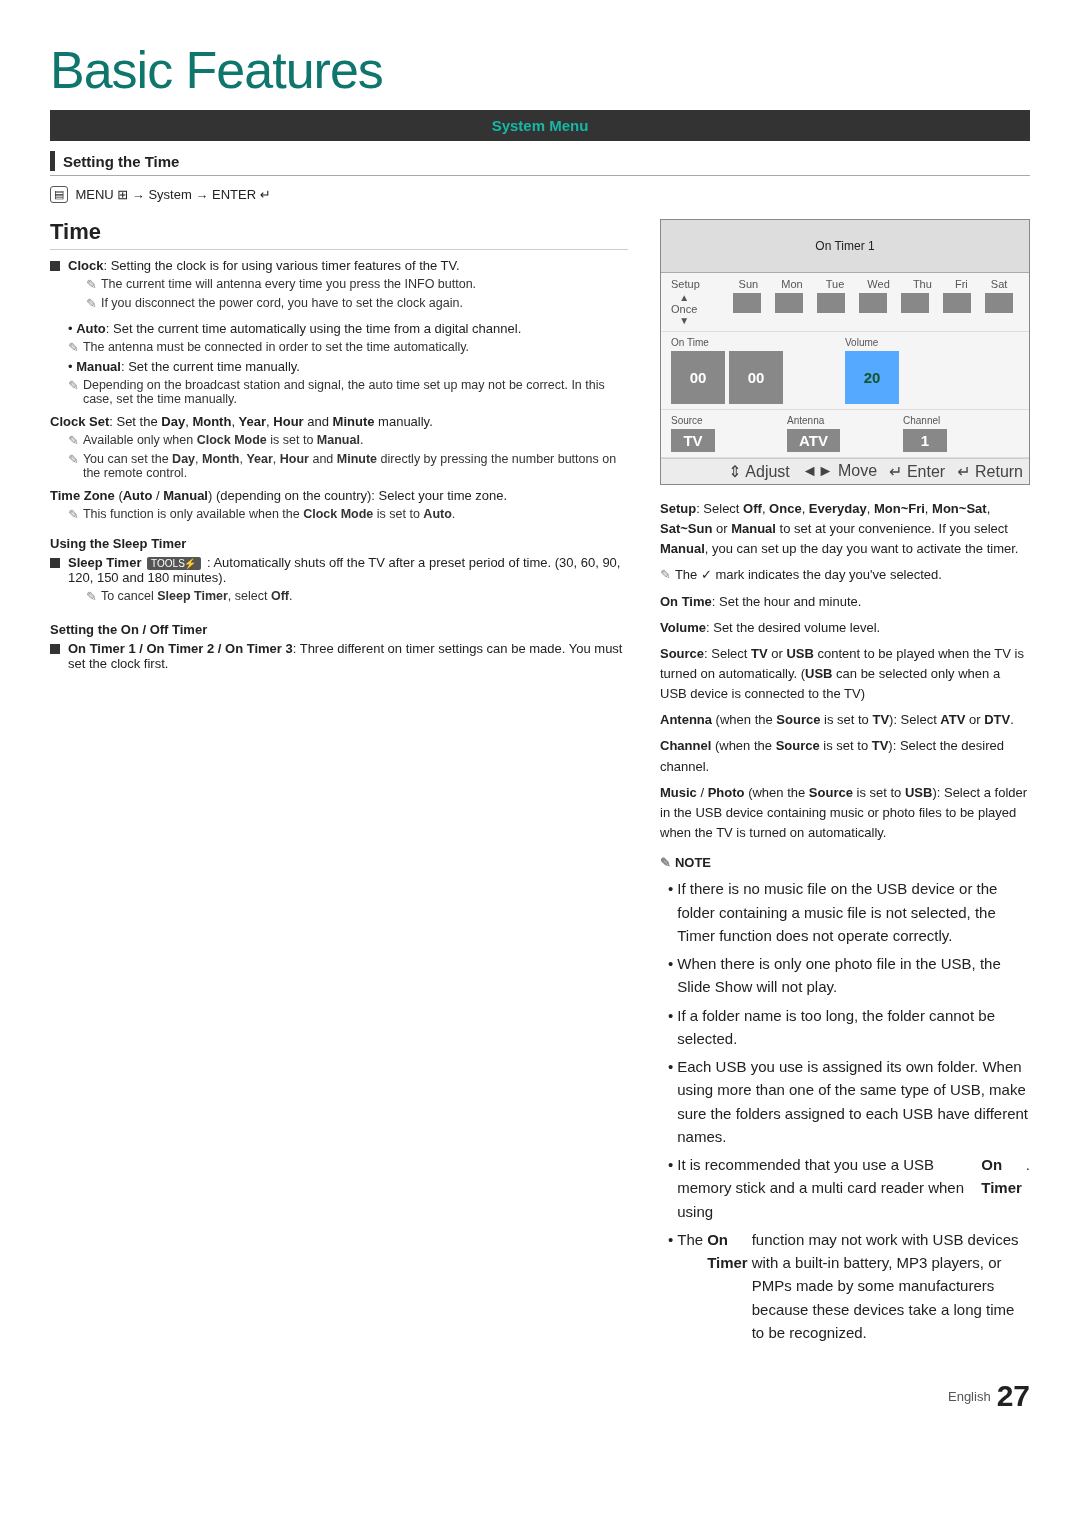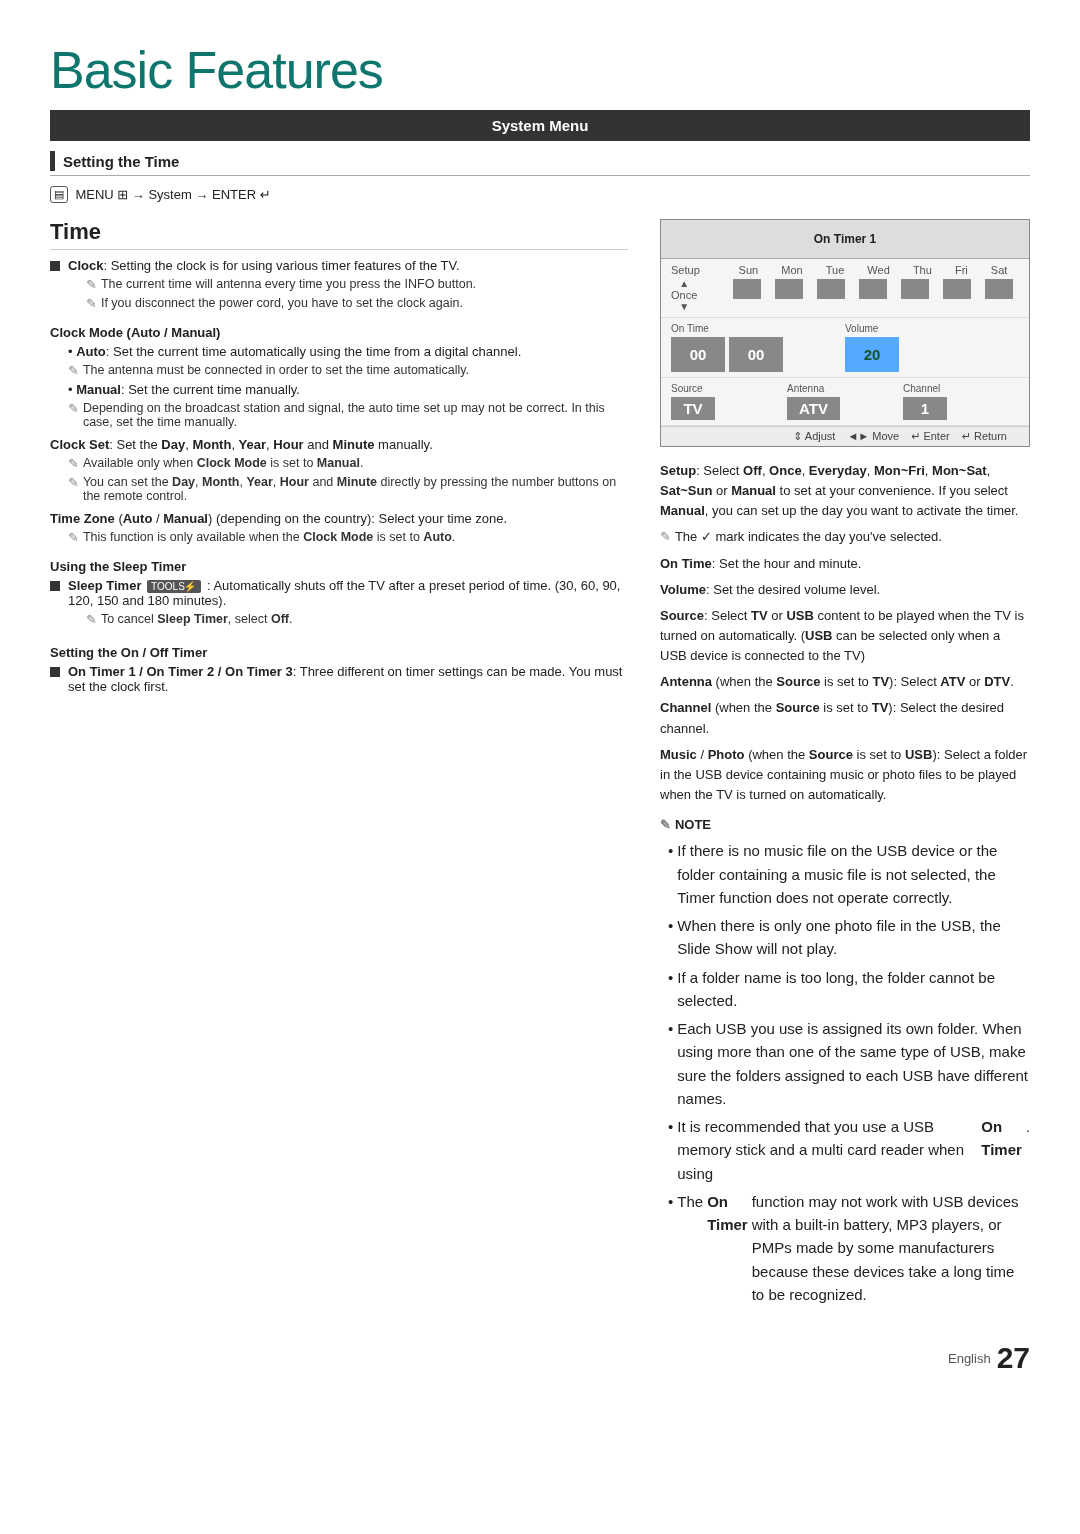--- a/index.html
+++ b/index.html
@@ -16,21 +16,21 @@
     .page-title {
       font-size: 52px;
       font-weight: 300;
       color: #0f766e;
       margin-bottom: 10px;
       letter-spacing: -1px;
     }
 
     .system-menu-bar {
       background: #333;
-      color: #ffffff;
+      color: #14b8a6;
       text-align: center;
       font-size: 15px;
       font-weight: bold;
       padding: 7px 0;
       margin-bottom: 10px;
     }
 
     .section-heading {
       display: flex;
       align-items: center;
@@ -137,23 +137,22 @@
       border: 1.5px solid #888;
       background: #f5f5f5;
       margin-bottom: 14px;
       font-size: 12px;
     }
 
     .on-timer-title {
       background: #ddd;
       text-align: center;
       font-size: 12px;
-      padding: 12px 0;
+      padding: 19px 0;
       border-bottom: 1px solid #aaa;
-      font-weight: bold;
     }
 
     .on-timer-setup-row {
       display: flex;
       align-items: flex-start;
       padding: 5px 10px;
       border-bottom: 1px solid #ddd;
       gap: 8px;
     }
 
@@ -178,21 +177,21 @@
     .day-block {
       background: #888;
       width: 28px;
       height: 20px;
     }
     .timer-field-value {
       background: #888;
       color: #fff;
       font-size: 15px;
       font-weight: bold;
-      padding: 9px 16px;
+      padding: 18px 16px;
       text-align: center;
       min-width: 54px;
     }
     .timer-field-value.volume {
       background: #5af;
       color: #14532d;
     }
     .timer-source-value {
       background: #888;
       color: #fff;
@@ -200,22 +199,22 @@
       font-weight: bold;
       padding: 3px 12px;
       text-align: center;
       min-width: 44px;
     }
 
     .on-timer-nav {
       display: flex;
       justify-content: flex-end;
       gap: 12px;
-      font-size: 11px;
-      padding: 3px 22px;
+      font-size: 16px;
+      padding: 3px 6px;
       border-top: 1px solid #ccc;
       color: #444;
       background: #ececec;
     }
 
     .right-text {
       font-size: 13px;
       line-height: 1.55;
     }
 
@@ -313,21 +312,20 @@
           <span>The current time will antenna every time you press the INFO button.</span>
         </div>
         
         <div class="note-line">
           <span class="pencil-icon">✎</span>
           <span>If you disconnect the power cord, you have to set the clock again.</span>
         </div>
       </div>
     </div>
 
-    <div class="sub-section-title">Clock Mode (Auto / Manual)</div>
 
     <div class="sub-bullet">
       <b>Auto</b>: Set the current time automatically using the time from a digital channel.
     </div>
     <div class="note-line">
       <span class="pencil-icon">✎</span>
       <span>The antenna must be connected in order to set the time automatically.</span>
     </div>
 
     <div class="sub-bullet">

